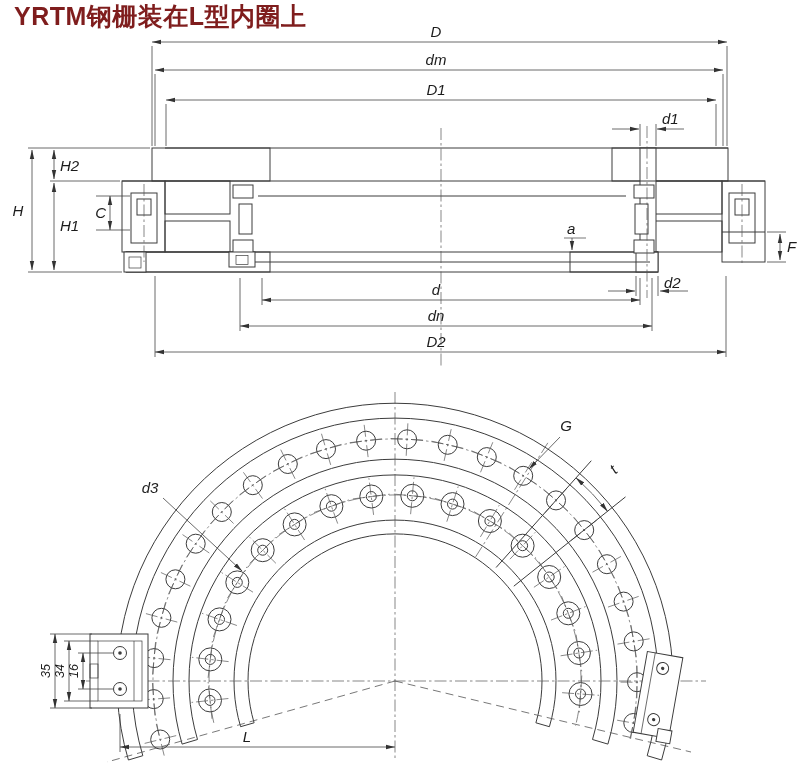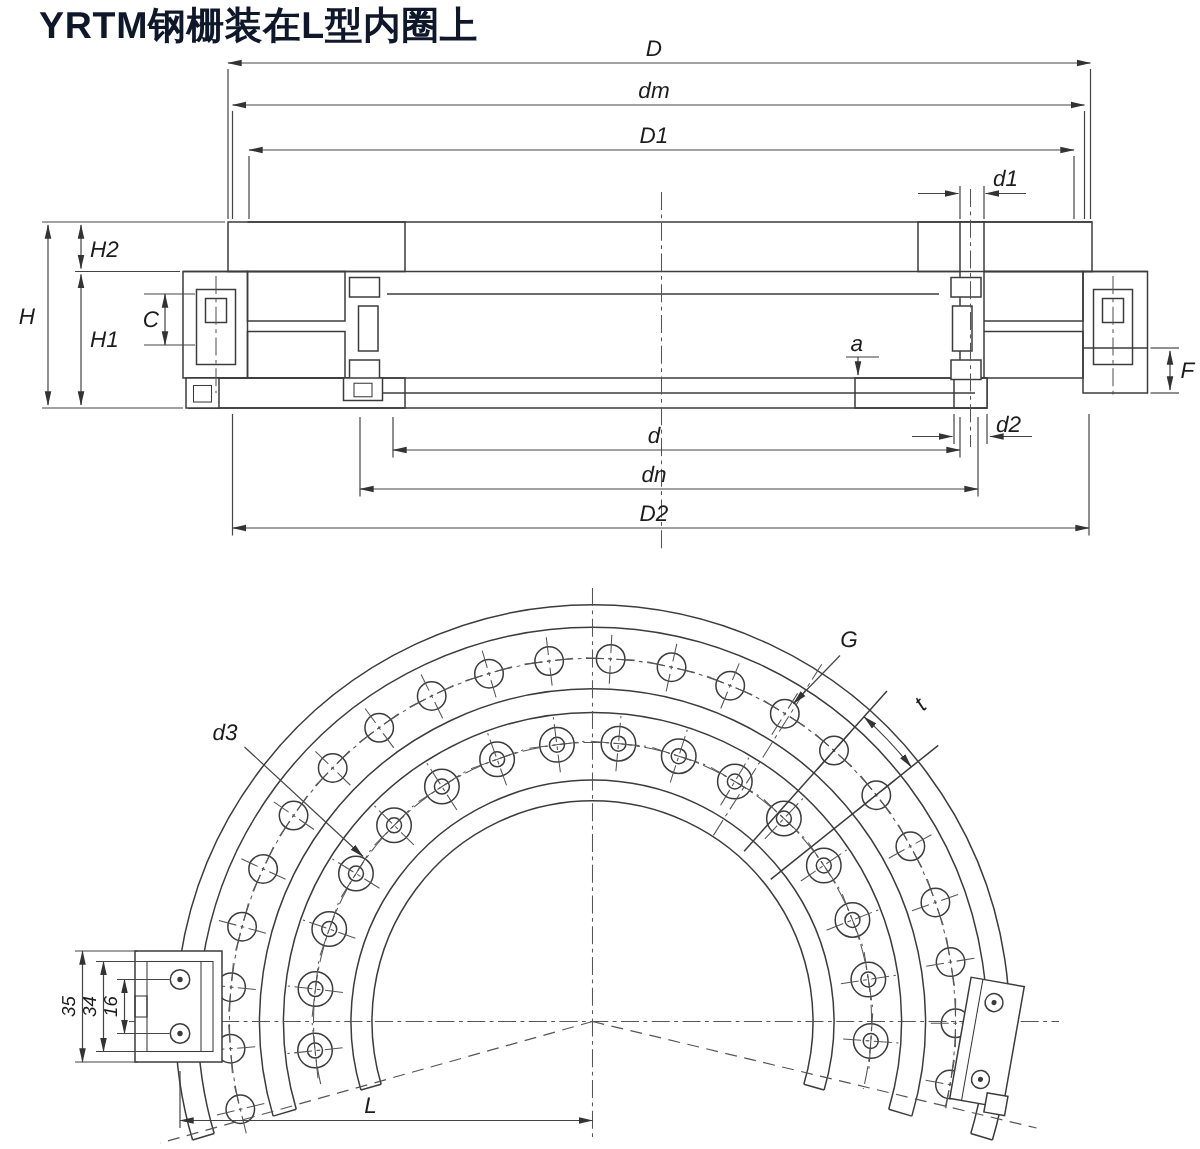--- a/index.html
+++ b/index.html
@@ -1,17 +1,17 @@
 <!DOCTYPE html>
 <html><head>
 <meta charset="utf-8">
 <style>
   html,body{margin:0;padding:0;background:#fff;width:800px;height:766px;overflow:hidden;}
   #stage{position:relative;width:800px;height:766px;font-family:"Liberation Sans",sans-serif;}
-  #title{position:absolute;left:26px;top:0px;font-size:25px;font-weight:bold;color:#0f172a;letter-spacing:.5px;}
+  #title{position:absolute;left:14px;top:0px;font-size:25px;font-weight:bold;color:#7f1d1d;letter-spacing:.5px;}
   svg{position:absolute;left:0;top:0;}
   .ln{stroke:#3c3c3c;stroke-width:1;fill:none;}
   .thin{stroke:#3c3c3c;stroke-width:.7;fill:none;}
   .dim{stroke:#444;stroke-width:.8;fill:none;}
   .cl{stroke:#555;stroke-width:.7;fill:none;stroke-dasharray:12 3 2.5 3;}
   .dash{stroke:#555;stroke-width:.8;fill:none;stroke-dasharray:8 5;}
   .white{fill:#fff;stroke:#3c3c3c;stroke-width:1;}
   text.dlab{font-size:15px;font-style:italic;fill:#1c1c1c;font-family:"Liberation Sans",sans-serif;}
   text.dnum{font-size:12.5px;font-style:italic;fill:#1c1c1c;font-family:"Liberation Sans",sans-serif;}
 </style>

